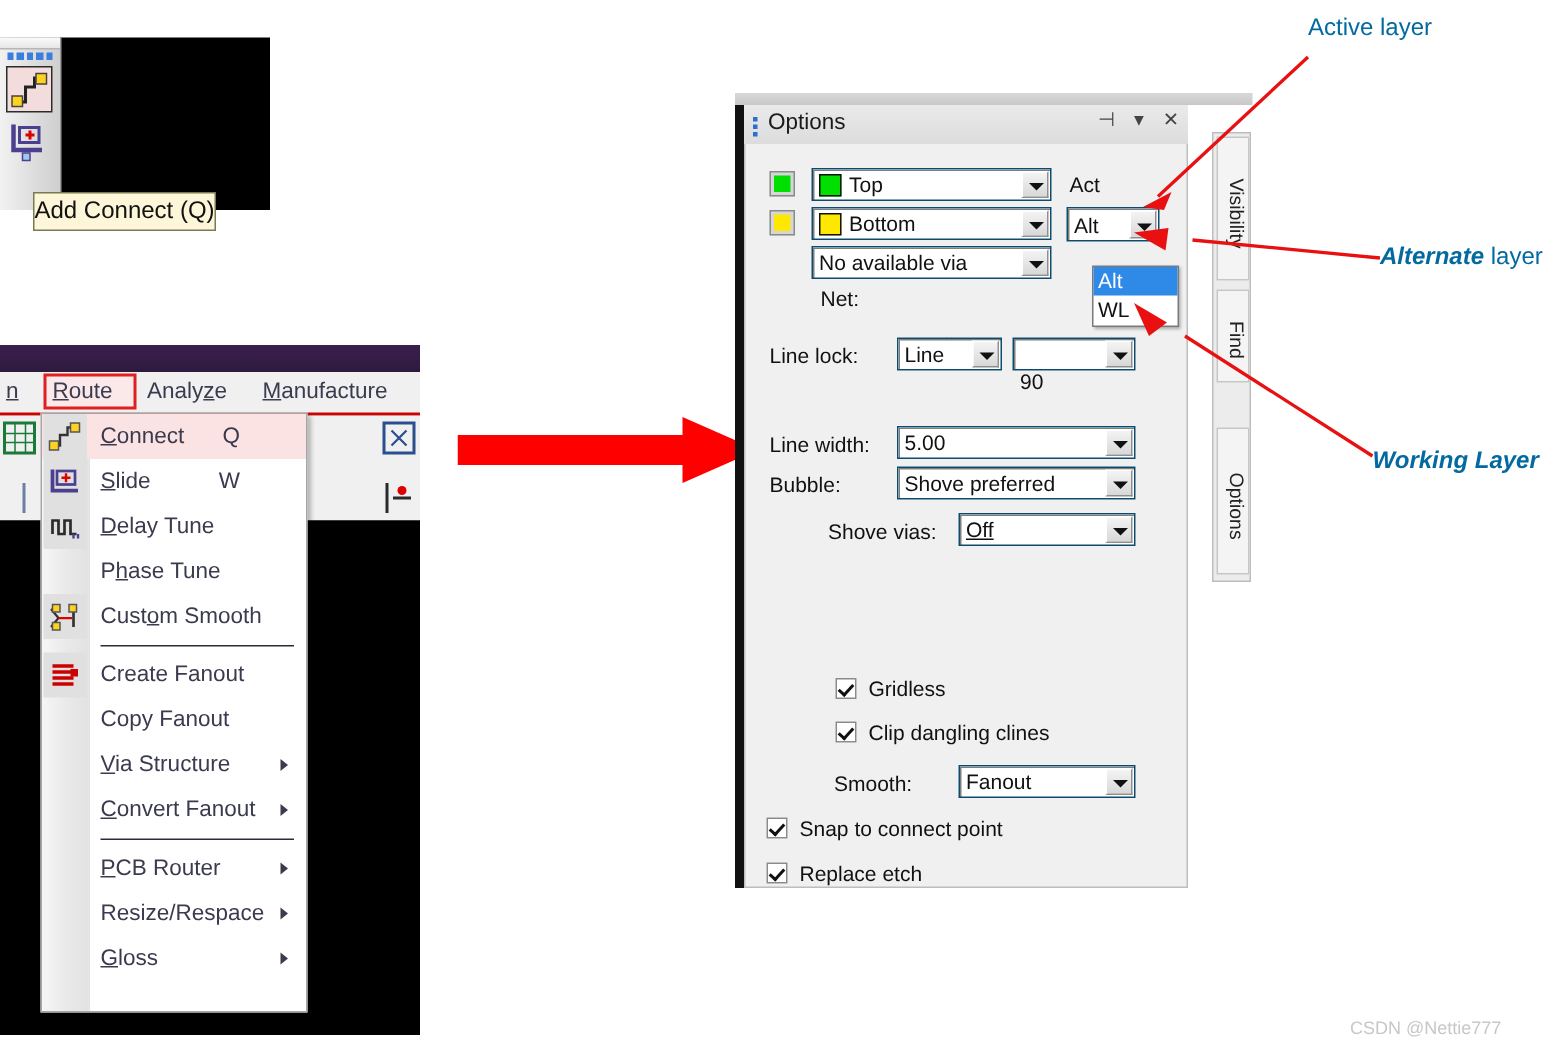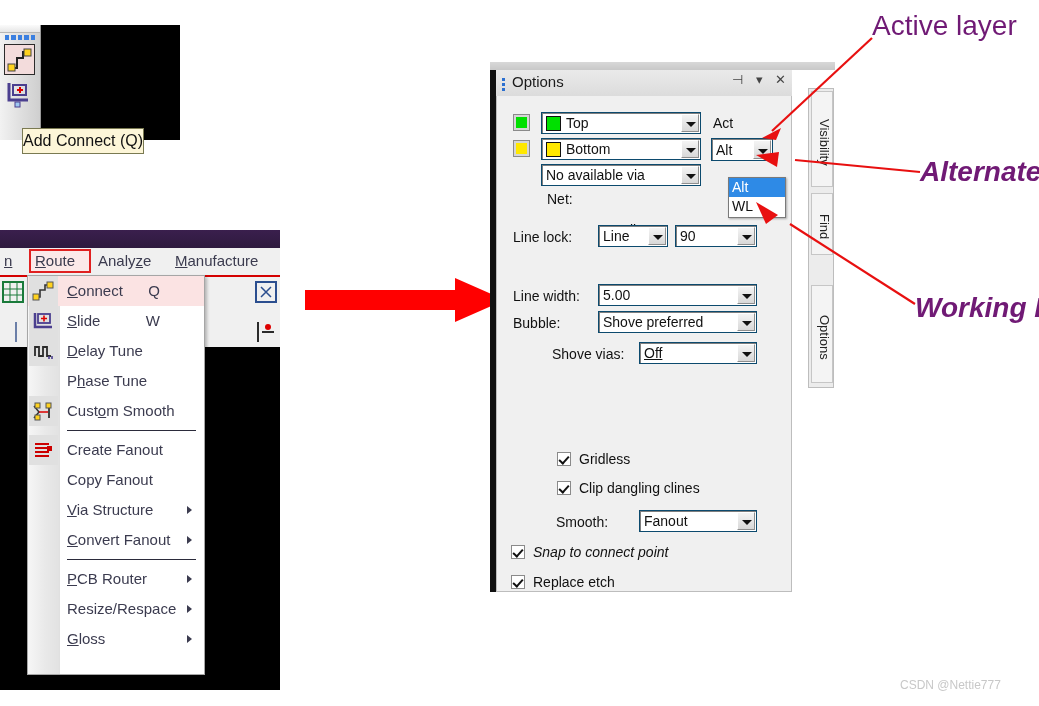--- a/index.html
+++ b/index.html
@@ -178,21 +178,21 @@
   }
   .vtab{
     position:absolute;left:2px;width:22px;
     background:#f4f4f4;border:1px solid #c6c6c6;box-sizing:border-box;
     writing-mode:vertical-rl;text-orientation:mixed;
     font-size:13px;color:#222;text-align:center;
     padding-top:6px;
   }
 
   
-  .anno{position:absolute;font-size:28px;color:#701a75;white-space:nowrap;}
+  .anno{position:absolute;font-size:16px;color:#0369a1;white-space:nowrap;}
   .anno i{font-style:italic;font-weight:bold;}
   .anno b{font-weight:normal;}
   #svg-arrows{position:absolute;left:0;top:0;width:1039px;height:706px;pointer-events:none;}
   #watermark{
     position:absolute;left:900px;top:678px;
     font-size:12px;color:#c8c8c8;
   }
 </style>
 </head>
 <body>
@@ -414,21 +414,21 @@
 
     <span class="lbl abs" style="left:50px;top:95px;">Net:</span>
     <span class="lbl abs" style="left:115px;top:95px;margin-top:31px;">Null Net</span>
 
     <span class="lbl abs" style="left:16px;top:133px;">Line lock:</span>
     <div class="combo" style="left:101px;top:129px;width:70px;height:22px;">
       <span class="ctext" style="line-height:21px;">Line</span>
       <span class="carrow"></span>
     </div>
     <div class="combo" style="left:178px;top:129px;width:82px;height:22px;">
-      <span class="ctext" style="line-height:21px;">90</span>
+      <span class="ctext" style="line-height:21px;margin-top:18px;">90</span>
       <span class="carrow"></span>
     </div>
 
     <span class="lbl abs" style="left:16px;top:192px;">Line width:</span>
     <div class="combo" style="left:101px;top:188px;width:159px;height:22px;">
       <span class="ctext" style="line-height:21px;">5.00</span>
       <span class="carrow"></span>
     </div>
 
     <span class="lbl abs" style="left:16px;top:219px;">Bubble:</span>
@@ -449,21 +449,21 @@
     <span class="cb" style="left:60px;top:385px;"></span>
     <span class="lbl abs" style="left:82px;top:384px;">Clip dangling clines</span>
 
     <span class="lbl abs" style="left:59px;top:418px;">Smooth:</span>
     <div class="combo" style="left:142px;top:414px;width:118px;height:22px;">
       <span class="ctext" style="line-height:21px;">Fanout</span>
       <span class="carrow"></span>
     </div>
 
     <span class="cb" style="left:14px;top:449px;"></span>
-    <span class="lbl abs" style="left:36px;top:448px;font-style:italic;">Snap to connect point</span>
+    <span class="lbl abs" style="left:36px;top:448px;">Snap to connect point</span>
 
     <span class="cb" style="left:14px;top:479px;"></span>
     <span class="lbl abs" style="left:36px;top:478px;">Replace etch</span>
 
   </div>
 </div>
 
 <div id="alt-list">
   <div class="opt on">Alt</div>
   <div class="opt">WL</div>

